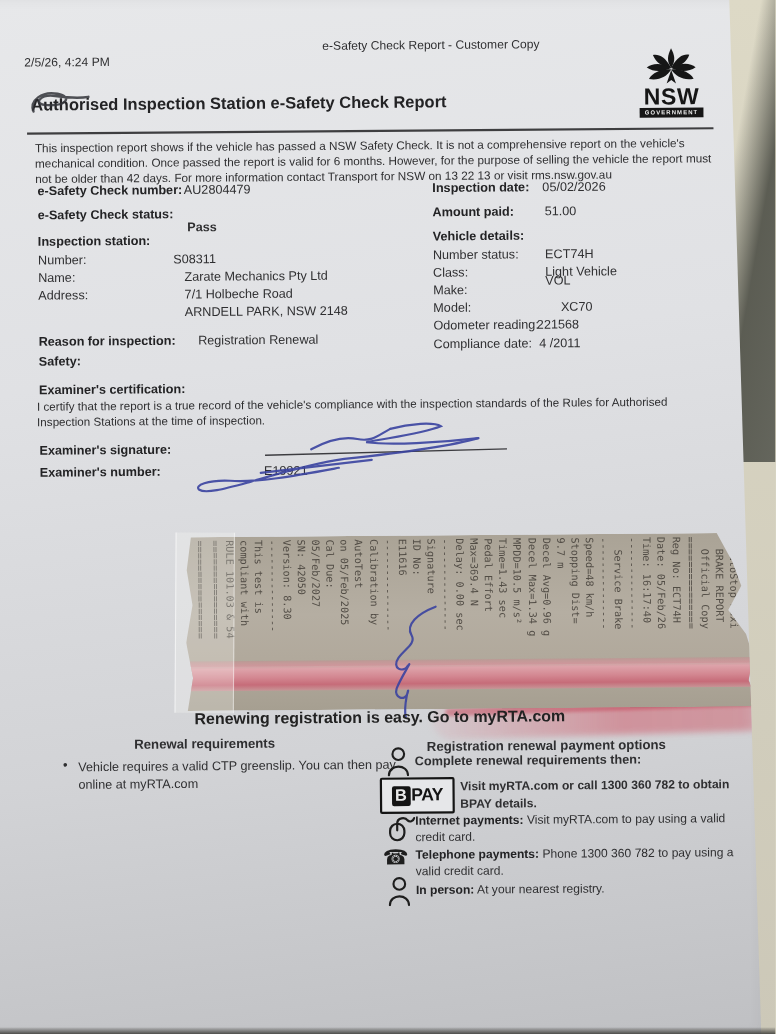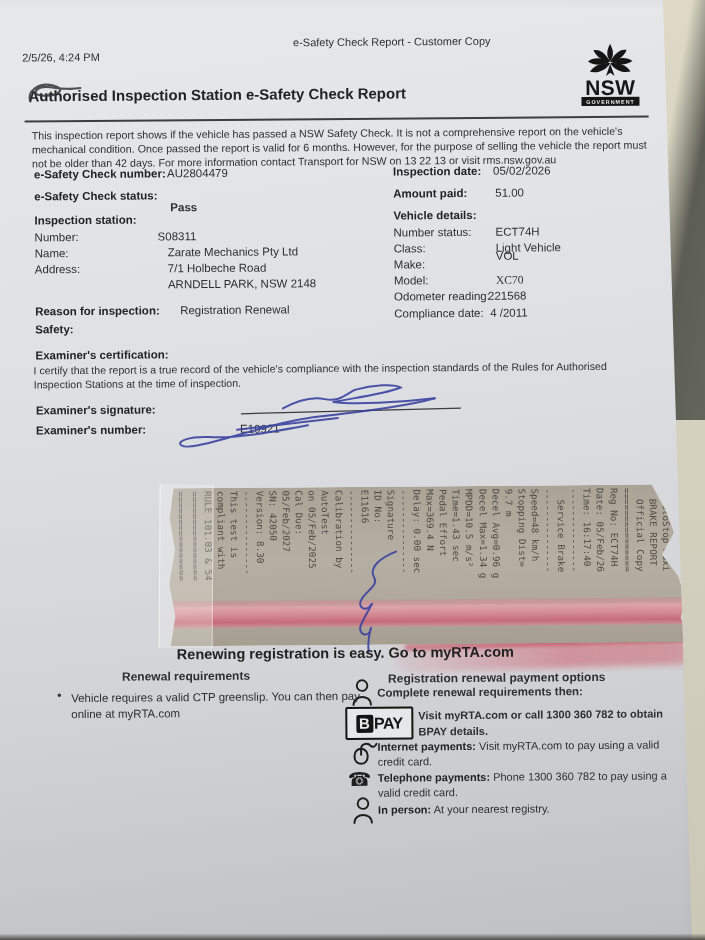--- a/index.html
+++ b/index.html
@@ -112,21 +112,21 @@
       <div class="abs fs11" style="left:166px;top:277px;">ARNDELL PARK, NSW 2148</div>
 
       <div class="abs fs11 lbl" style="left:392px;top:210px;">Vehicle details:</div>
       <div class="abs fs11" style="left:392px;top:227px;">Number status:</div>
       <div class="abs fs11" style="left:494px;top:227px;">ECT74H</div>
       <div class="abs fs11" style="left:392px;top:243px;">Class:</div>
       <div class="abs fs11" style="left:494px;top:243px;">Light Vehicle</div>
       <div class="abs fs11" style="left:392px;top:259px;">Make:</div>
       <div class="abs fs11" style="left:494px;top:251px;">VOL</div>
       <div class="abs fs11" style="left:392px;top:275px;">Model:</div>
-      <div class="abs fs11" style="left:494px;top:275px;font-family:Liberation Serif, serif;">XC70</div>
+      <div class="abs fs11" style="left:508px;top:275px;">XC70</div>
       <div class="abs fs11" style="left:392px;top:291px;">Odometer reading:</div>
       <div class="abs fs11" style="left:486px;top:291px;">221568</div>
       <div class="abs fs11" style="left:392px;top:308px;">Compliance date:</div>
       <div class="abs fs11" style="left:488px;top:308px;">4 /2011</div>
 
       <div class="abs fs11 lbl" style="left:33px;top:303px;">Reason for inspection:</div>
       <div class="abs fs11" style="left:154px;top:303px;margin-left:24px;">Registration Renewal</div>
       <div class="abs fs11 lbl" style="left:33px;top:321px;">Safety:</div>
 
       <div class="abs fs11 lbl" style="left:33px;top:347px;">Examiner's certification:</div>

